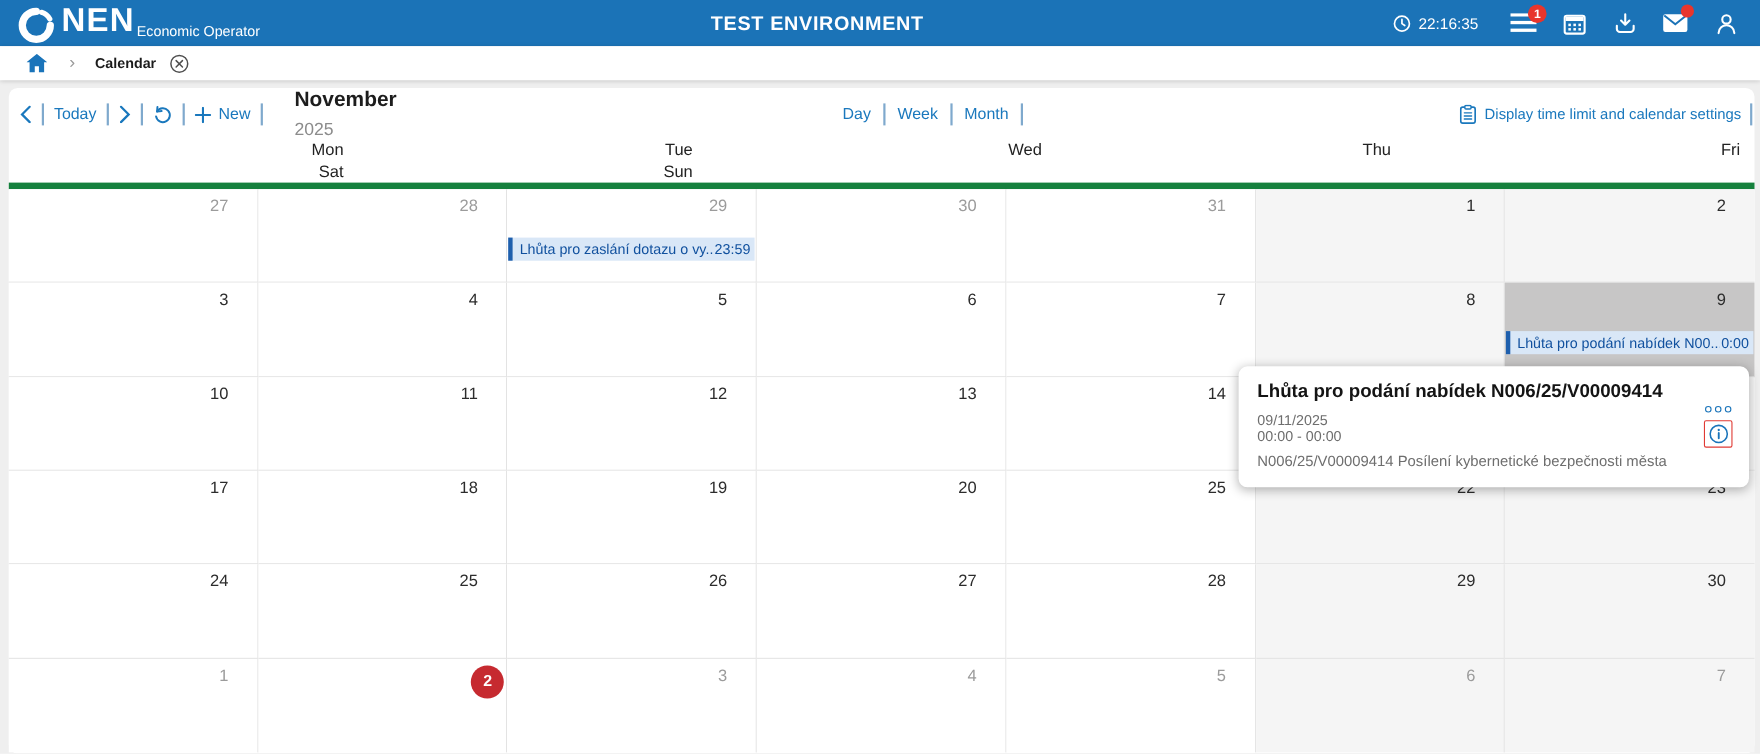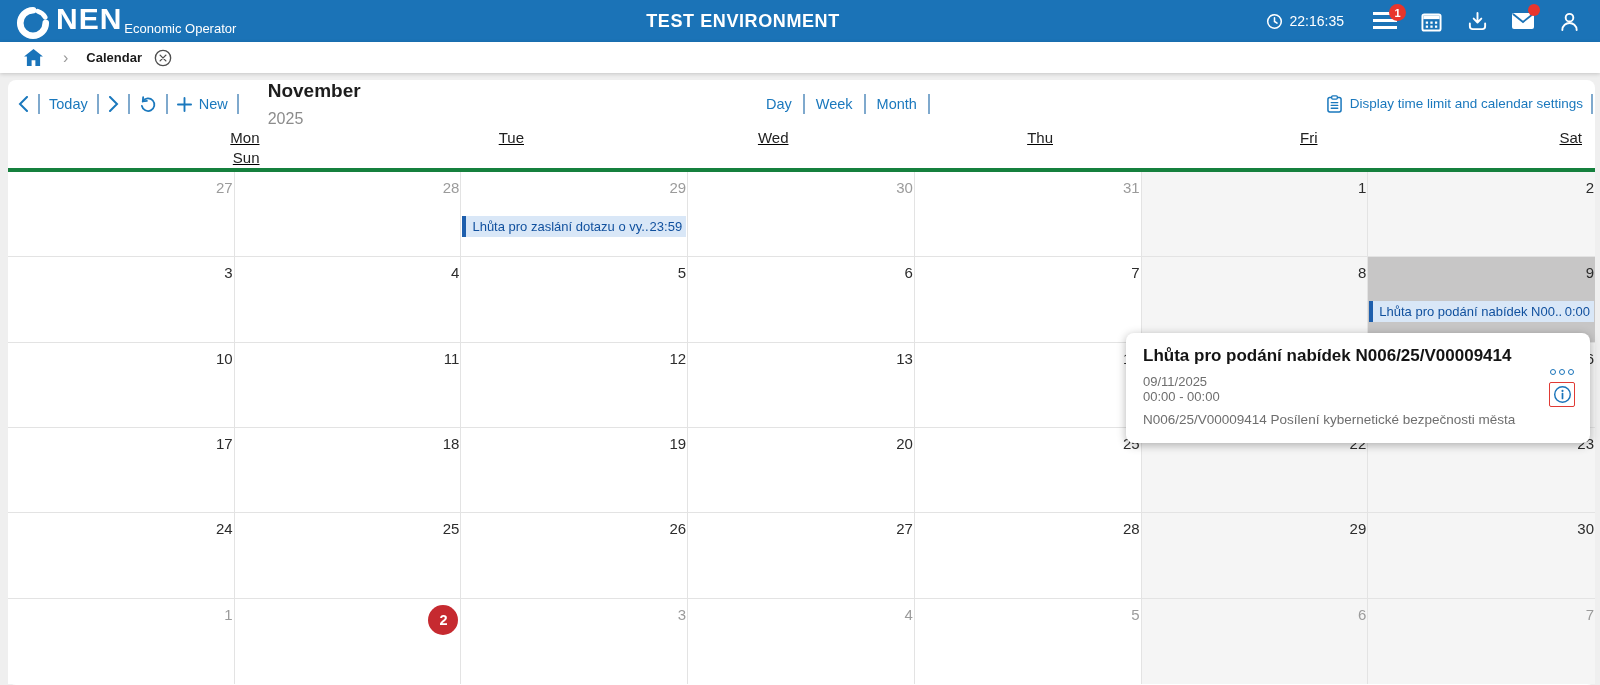--- a/index.html
+++ b/index.html
@@ -37,32 +37,32 @@
   .lnk { color:#1a78bd; font-size:14.5px; cursor:pointer; white-space:nowrap; }
   .navchev { display:flex; align-items:center; cursor:pointer; }
   .newbtn { display:flex; align-items:flex-end; gap:7px; cursor:pointer; }
   .month-title { margin-left:20px; display:flex; align-items:flex-start; gap:8px;flex-direction:column; }
   .month-name { font-size:19px; font-weight:bold; color:#1d1d1d; }
   .month-year { font-size:16px; color:#8c8c8c; }
   .tb-views { position:absolute; left:758px; top:0; height:100%; display:flex; align-items:center; gap:11px; }
   .tb-settings { position:absolute; right:2px; top:0; height:100%; display:flex; align-items:center; gap:8px; }
   .tb-settings .lnk { font-size:13.5px; }
   
-  .day-head { display:grid; grid-template-columns:repeat(6,1fr); height:45px; border-bottom:4px solid #15803d;text-decoration:underline; }
+  .day-head { display:grid; grid-template-columns:repeat(5,1fr); height:45px; border-bottom:6px solid #15803d; }
   .day-head > div { display:flex; align-items:center; justify-content:flex-end; padding-right:13px;
     font-size:15px; color:#222; }
   
   .grid { display:grid; grid-template-columns:repeat(7,1fr); grid-template-rows:repeat(6,1fr);
     height:512px; }
   .cell { position:relative; background:#fff; border-right:1px solid #e3e3e3; border-bottom:1px solid #e3e3e3; cursor:pointer; }
   .cell:nth-child(7n) { border-right:none; }
   .cell.lastrow { border-bottom:none; }
   .cell.we { background:#f5f5f5; }
   .cell.sel { background:#c7c6c6; }
-  .date { position:absolute; top:7px; right:1px; font-size:15px; color:#2c2c2c; }
+  .date { position:absolute; top:7px; right:26px; font-size:15px; color:#2c2c2c; }
   .cell.muted .date { color:#9b9b9b; }
   .today-badge { position:absolute; top:6px; right:2px; width:30px; height:30px; border-radius:50%;
     background:#c62a30; color:#fff; font-size:14.5px; font-weight:bold;
     display:flex; align-items:center; justify-content:center; }
   .event { position:absolute; left:1px; right:1px; top:44px; height:21px; background:#d9e7f7;
     border-left:4px solid #1e5fad; display:flex; align-items:center; padding:0 4px 0 6px;
     font-size:13px; color:#10509e; cursor:pointer; }
   .event .lbl { flex:1; white-space:nowrap; overflow:hidden; }
   .event .tm { margin-left:2px; white-space:nowrap; }
   

